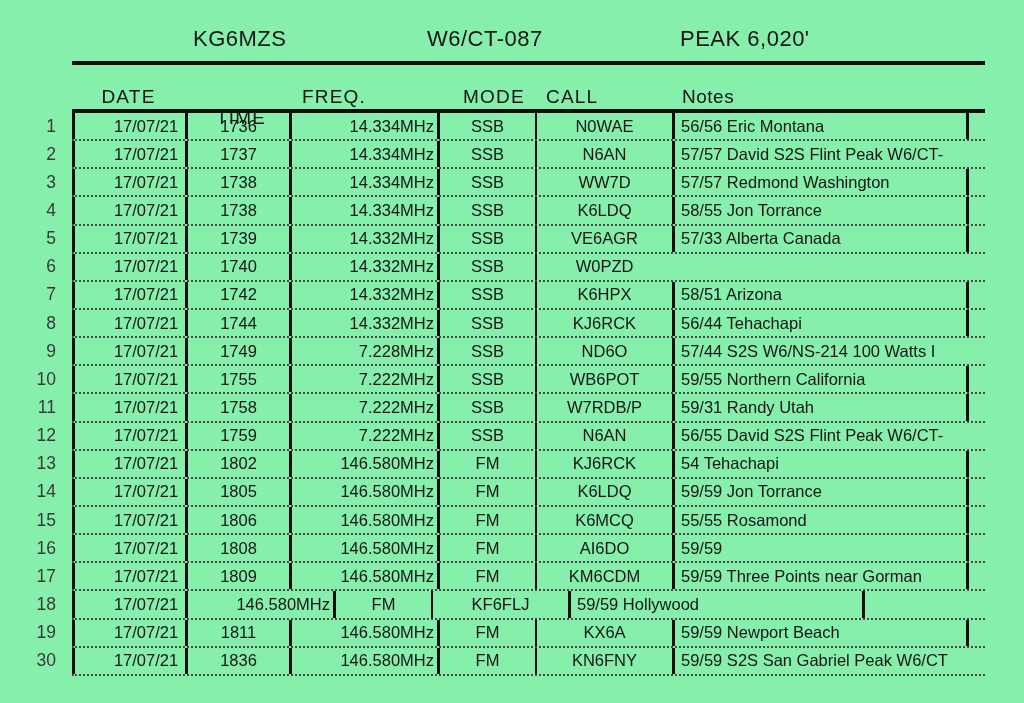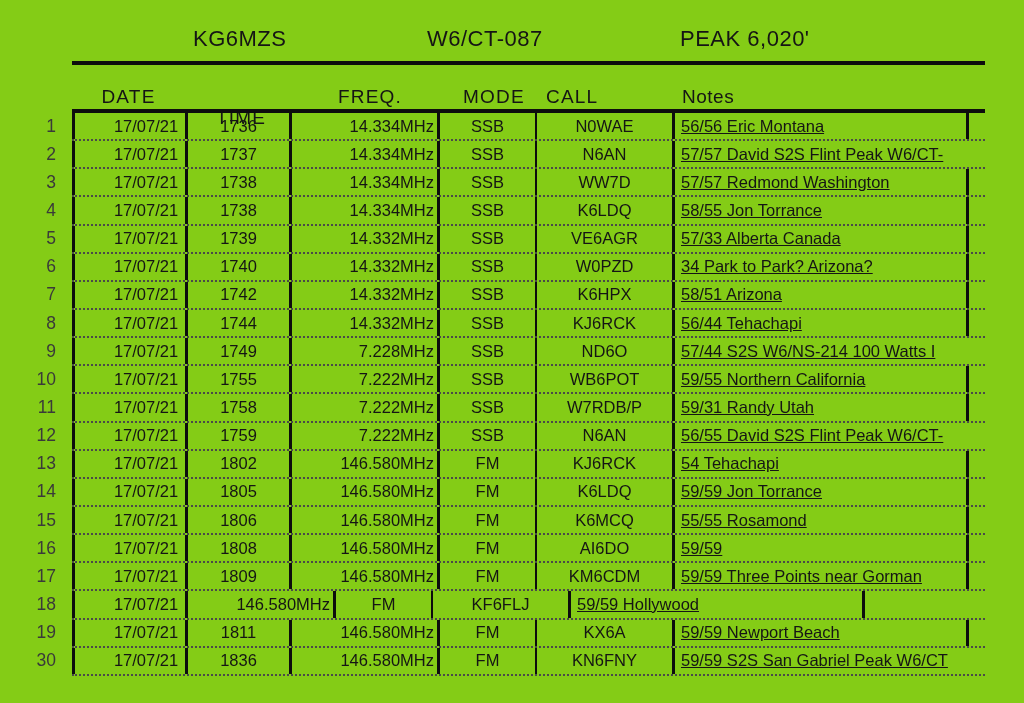--- a/index.html
+++ b/index.html
@@ -1,32 +1,32 @@
 <!DOCTYPE html>
 <html><head>
 <meta charset="utf-8">
 <style>
   html,body { margin:0; padding:0; background:#ffffff; }
   .page {
-    position:relative; width:1024px; height:703px; background:#84cc16;
+    position:relative; width:1024px; height:703px; background:#86efac;
     overflow:hidden; font-family:"Liberation Sans", sans-serif; color:#151515;
   }
   
   .title { position:absolute; top:26px; font-size:22px; letter-spacing:.5px; white-space:nowrap; }
   .title-call   { left:193px; }
   .title-summit { left:427px; }
   .title-peak   { left:680px; }
   .rule { position:absolute; left:72px; width:913px; height:4px; background:#0d0d0d; }
   .rule-top { top:61px; }
   .rule-mid { top:109px; }
   
   .colhead { position:absolute; top:86px; font-size:19px; letter-spacing:1.2px; white-space:nowrap; }
   .ch-date  { left:72px;  width:113px; text-align:center; }
   .ch-time  { left:185px; width:112px; text-align:center;margin-top:21px; }
-  .ch-freq  { left:302px;margin-left:36px; }
+  .ch-freq  { left:302px; }
   .ch-mode  { left:445px; width:98px; text-align:center; }
   .ch-call  { left:546px; }
   .ch-notes { left:682px; letter-spacing:.5px; }
   
   .tbody { position:absolute; top:113px; left:72px; width:913px; }
   .row {
     position:relative; display:flex; height:28.15px; box-sizing:border-box;
     border-bottom:2px dotted #4a4a4a; font-size:16.5px; align-items:center;
   }
   .row .cell { box-sizing:border-box; height:100%; display:flex; align-items:center; }
@@ -35,21 +35,21 @@
     display:flex; align-items:center; justify-content:flex-end;
     font-size:17.5px; color:#3a3a3a;
   }
   .c-date  { width:113px; border-left:3px solid #0d0d0d; justify-content:center;padding-left:32px; }
   .c-time  { width:104px; border-left:3px solid #0d0d0d; justify-content:center; }
   .c-freq  { width:148px; border-left:3px solid #0d0d0d; justify-content:flex-end; padding-right:3px; }
   .c-mode  { width:98px;  border-left:3px solid #0d0d0d; justify-content:center; }
   .c-call  { width:137px; border-left:2px solid #0d0d0d; justify-content:center; }
   .c-notes {
     width:297px; border-left:3px solid #0d0d0d; border-right:3px solid #0d0d0d;
-    justify-content:flex-start; padding-left:6px; white-space:nowrap;text-decoration:underline;
+    justify-content:flex-start; padding-left:6px; white-space:nowrap;
   }
   .row.overflow .c-notes { border-right-color:transparent; }
   .filler { width:8px; }
 </style>
 </head>
 <body>
 
 <div class="page">
 
   <div class="title title-call">KG6MZS</div>
@@ -118,21 +118,20 @@
       <div class="cell c-notes">57/33 Alberta Canada</div>
       <div class="filler"></div>
     </div>
       <div class="row">
       <div class="num">6</div>
       <div class="cell c-date">17/07/21</div>
       <div class="cell c-time">1740</div>
       <div class="cell c-freq">14.332MHz</div>
       <div class="cell c-mode">SSB</div>
       <div class="cell c-call">W0PZD</div>
-      <div class="cell c-notes">34 Park to Park? Arizona?</div>
       <div class="filler"></div>
     </div>
       <div class="row">
       <div class="num">7</div>
       <div class="cell c-date">17/07/21</div>
       <div class="cell c-time">1742</div>
       <div class="cell c-freq">14.332MHz</div>
       <div class="cell c-mode">SSB</div>
       <div class="cell c-call">K6HPX</div>
       <div class="cell c-notes">58/51 Arizona</div>

